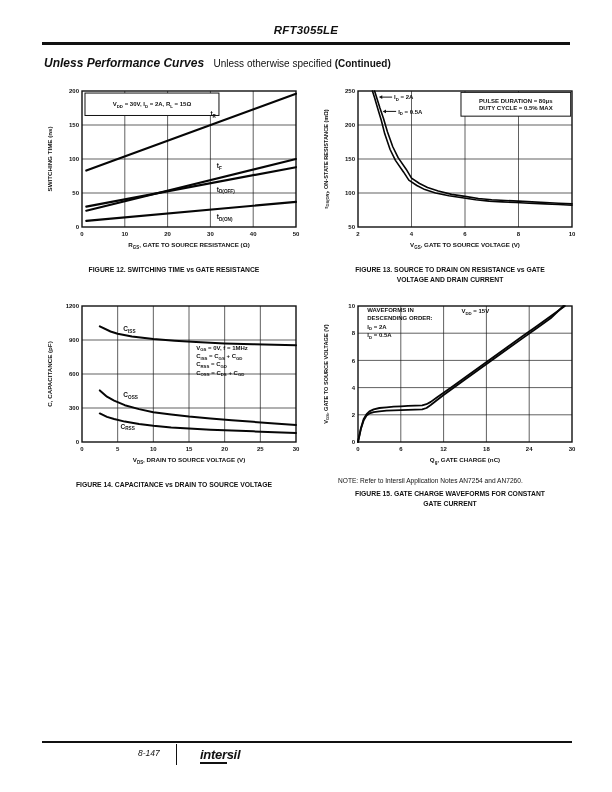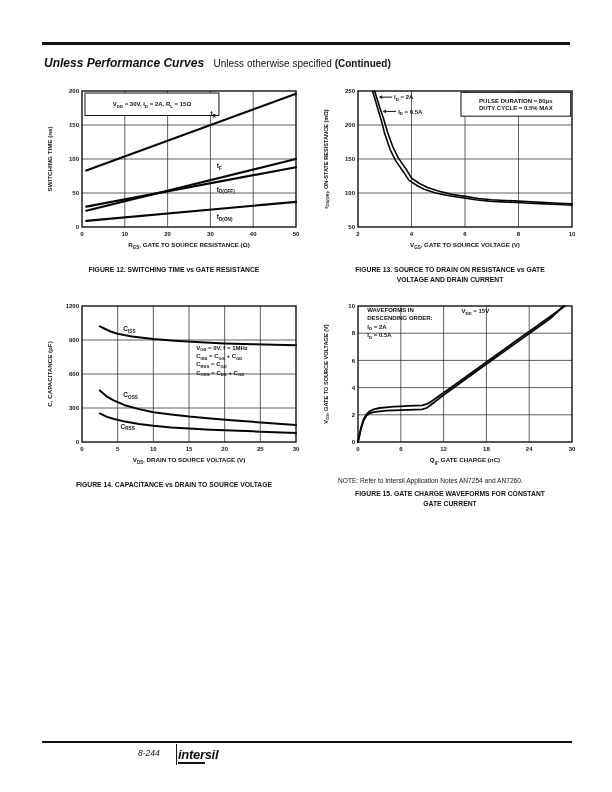--- a/index.html
+++ b/index.html
@@ -18,29 +18,30 @@
   .fig14{left:42px;top:299px;}
   .fig15{left:318px;top:299px;}
   .chart svg{display:block;}
   .caption{text-align:center;font-weight:bold;font-size:6.8px;line-height:9.5px;margin-top:5px;}
   .note{font-size:6.6px;margin:2px 0 1px 20px;}
   .watermark{position:absolute;left:165px;top:362px;font-size:45px;line-height:1;
     color:#9f9f9f;opacity:.38;letter-spacing:1px;white-space:nowrap;pointer-events:none;z-index:5;}
   .rule-bottom{position:absolute;top:741px;left:42px;width:530px;height:1.6px;background:#111;}
   .footer-page{position:absolute;top:748px;left:138px;font-size:8.5px;font-style:italic;}
   .footer-divider{position:absolute;top:744px;left:176px;width:1.3px;height:21px;background:#111;}
-  .footer-logo{position:absolute;top:747px;left:178px;font-size:13px;font-weight:bold;
+  .footer-logo{position:absolute;top:747px;left:200px;font-size:13px;font-weight:bold;
     font-style:italic;letter-spacing:-.3px;}
   .footer-logo .u{border-bottom:2.2px solid #111;padding-bottom:0px;}
 </style>
 </head>
 <body>
 
 <div class="page">
 
+  <div class="doc-title">RFT3055LE</div>
   <div class="rule-top"></div>
 
   <div class="section-head">
     <span class="sh-title">Unless Performance Curves</span>
     <span class="sh-sub"><span>Unless otherwise specified</span> <b>(Continued)</b></span>
   </div>
 
   <section class="figure fig12">
     <div class="chart">
         <svg viewBox="0 0 264 176" width="264" height="176">
@@ -203,17 +204,17 @@
       </div>
     <div class="note">NOTE:  Refer to Intersil Application Notes AN7254 and AN7260.</div>
     <div class="caption">
         <div>FIGURE 15. GATE CHARGE WAVEFORMS FOR CONSTANT</div>
         <div>GATE CURRENT</div>
       </div>
   </section>
 
 
   <div class="rule-bottom"></div>
-  <div class="footer-page">8-244</div>
+  <div class="footer-page">8-147</div>
   <div class="footer-divider"></div>
   <div class="footer-logo"><span class="u">inter</span><span>sil</span></div>
 
 </div>
 
 </body></html>

